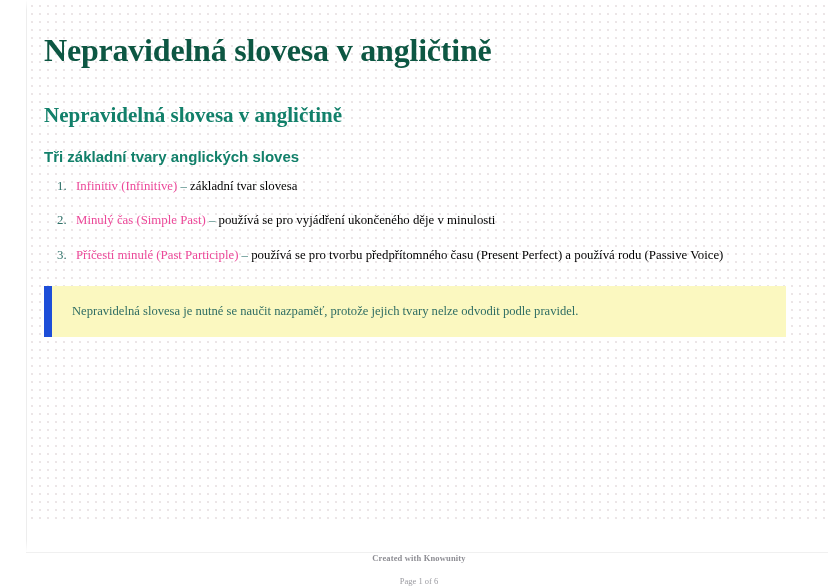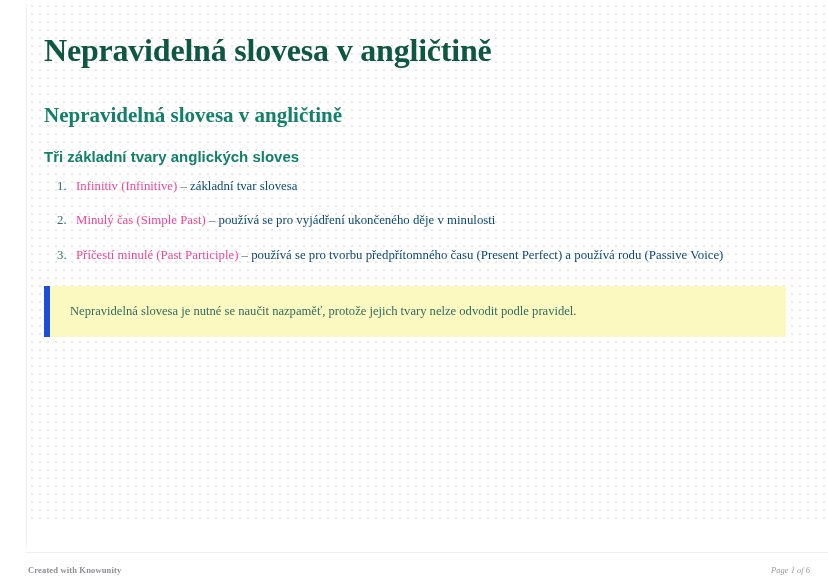--- a/index.html
+++ b/index.html
@@ -134,29 +134,29 @@
     left: 13px;
     top: 0;
     font-size: 12.8px;
     color: #2d6f67;
   }
   .li-term {
     font-weight: 400;
     color: #ec4899;
   }
   .li-dash { color: #3f7f79; }
-  .li-desc { color: #0c4a6e; }
+  .li-desc { color: #000000; }
 
   
   .callout {
     margin-top: 22px;
     width: 742px;
     box-sizing: border-box;
     background: #fbf8c0;
-    border-left: 6px solid #1d4ed8;
+    border-left: 8px solid #1d4ed8;
     padding: 16px 18px 16px 20px;
   }
   .callout-text {
     margin: 0;
     font-size: 12.6px;
     line-height: 1.5;
     color: #2f6d63;
   }
 
   
@@ -180,33 +180,33 @@
   }
   .footer-inner {
     position: absolute;
     left: 2px;
     right: 18px;
     top: 0;
     height: 33px;
     display: flex;
     align-items: center;
     justify-content: space-between;
+    flex-direction: column;
   }
   .footer-left {
     font-size: 8.5px;
     font-weight: 700;
     letter-spacing: 0.15px;
     color: #8d8d93;
     font-family: "Liberation Serif", "DejaVu Serif", serif;
   }
   .footer-right {
     font-size: 8.5px;
     color: #9a9aa0;
     font-family: "Liberation Serif", "DejaVu Serif", serif;
-    font-style: italic;
   }
 </style>
 </head>
 <body>
 
 <div class="page">
 
   <div class="dot-grid"></div>
   <div class="gutter"></div>
   <div class="gutter-rule"></div>

